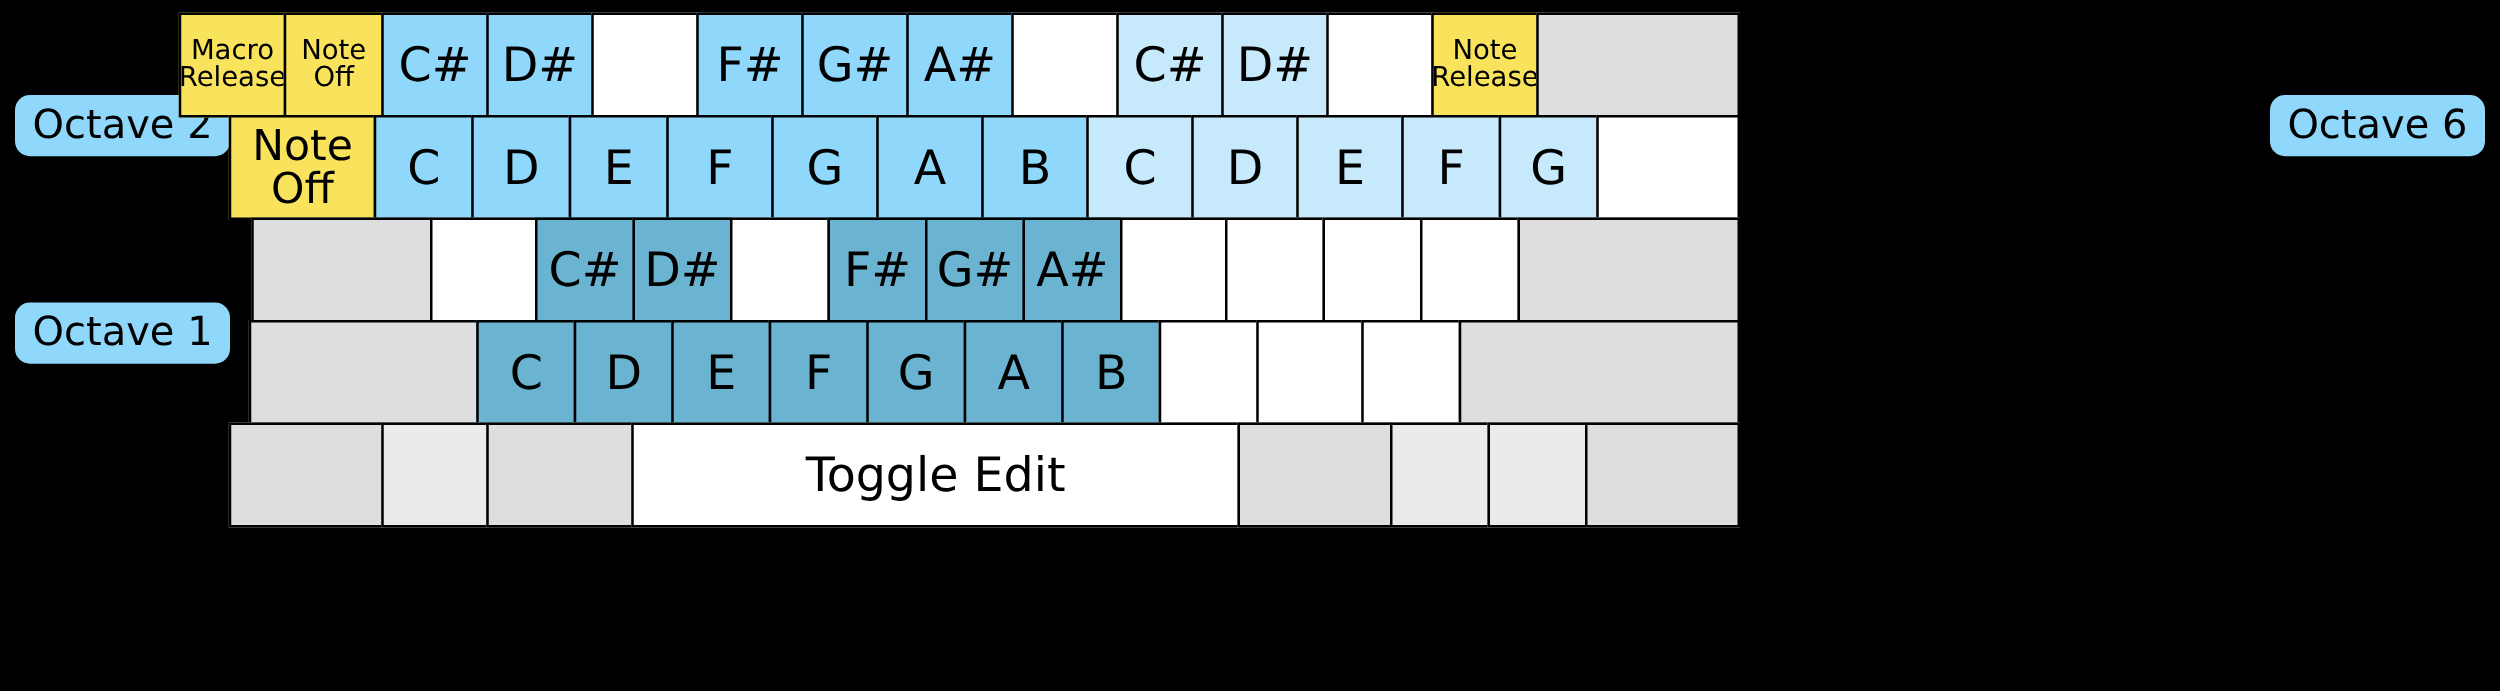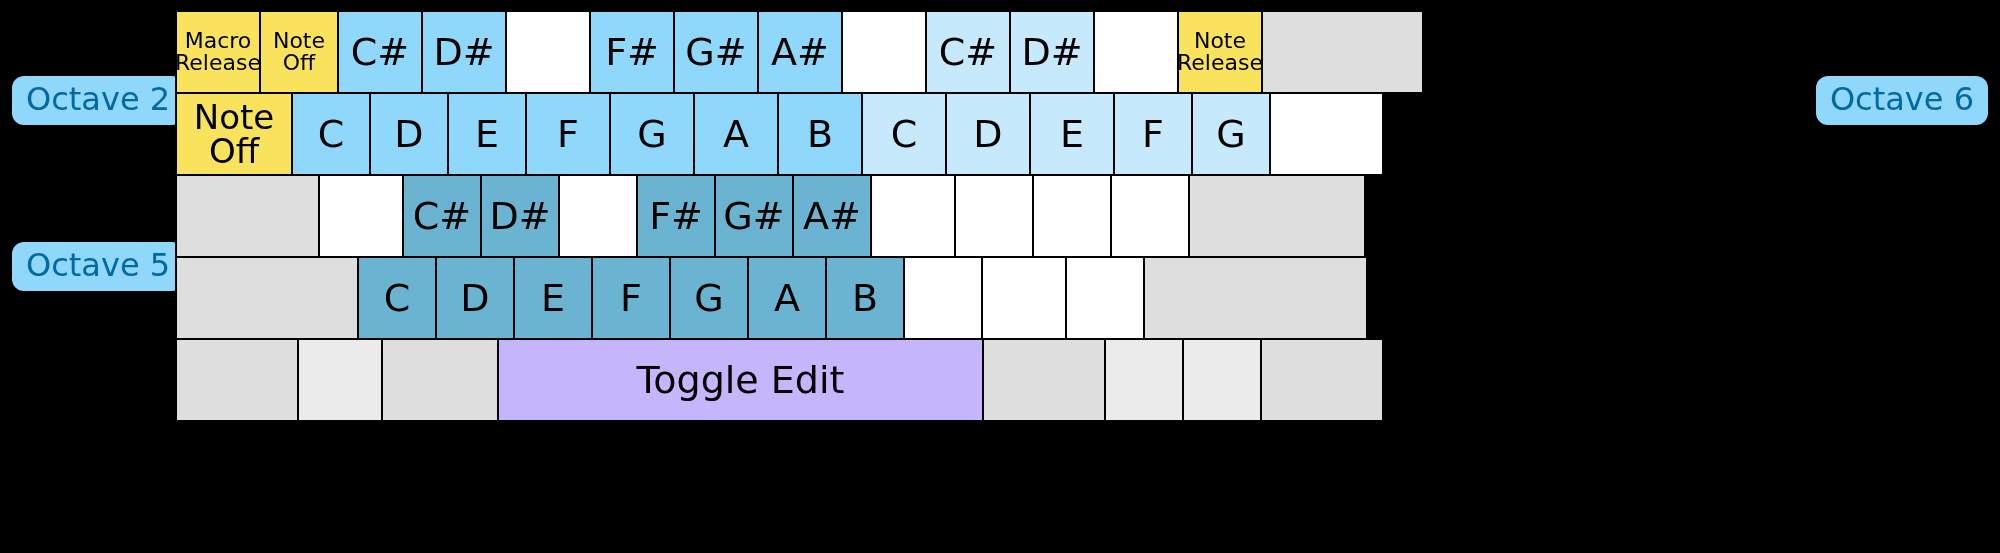--- a/index.html
+++ b/index.html
@@ -3,57 +3,57 @@
 <meta charset="utf-8">
 <style>
   html,body{margin:0;padding:0;background:#000;}
   body{width:2000px;height:553px;overflow:hidden;
        font-family:"DejaVu Sans","Liberation Sans",sans-serif;}
   .stage{position:relative;width:2000px;height:553px;background:#000;}
 
   
   .kbd{position:absolute;left:175px;top:10px;width:1215px;height:410px;
        display:flex;flex-direction:column;}
-  .krow{display:flex;height:82px;}
+  .krow{display:flex;height:82px;justify-content:flex-end;}
 
   .key{box-sizing:border-box;border:2px solid #000;margin-right:-2px;margin-bottom:-2px;
        display:flex;align-items:center;justify-content:center;text-align:center;
        color:#000;line-height:1.0;overflow:hidden;position:relative;}
 
   
   .f-white{background:#ffffff;}
   .f-grey{background:#dedede;}
   .f-grey2{background:#ebebeb;}
   .f-yellow{background:#fae35c;}
   .f-sky{background:#8fd8fb;}
   .f-lightblue{background:#c6e9fb;}
   .f-steel{background:#6bb4d1;}
-  .f-pink{background:#c4b5fd;}
+  .f-pink{background:#ffffff;}
 
   
   .t-big{font-size:38px;}
   .t-sm{font-size:22px;}
   .t-mid{font-size:34px;}
   .t-toggle{font-size:38px;}
   .two-line{white-space:pre-line;}
 
   
-  .badge{position:absolute;background:#8fd8fb;color:#0369a1;border-radius:12px;
+  .badge{position:absolute;background:#8fd8fb;color:#000000;border-radius:12px;
          font-size:32px;padding:4px 14px 7px 14px;white-space:nowrap;}
   #oct2{left:12px;top:76px;}
   #oct1{left:12px;top:242px;}
   #oct3{right:12px;top:76px;}
 </style>
 </head>
 <body>
 
 <div class="stage">
 
   <div class="badge" id="oct2">Octave 2</div>
-  <div class="badge" id="oct1">Octave 5</div>
+  <div class="badge" id="oct1">Octave 1</div>
   <div class="badge" id="oct3">Octave 6</div>
 
   <div class="kbd" id="kbd">
       <div class="krow">
         <div class="key f-yellow t-sm two-line" style="width: 86px; flex: 0 0 86px;">Macro
 Release</div>
         <div class="key f-yellow t-sm two-line" style="width: 80px; flex: 0 0 80px;">Note
 Off</div>
         <div class="key f-sky t-big" style="width: 86px; flex: 0 0 86px;">C#</div>
         <div class="key f-sky t-big" style="width: 86px; flex: 0 0 86px;">D#</div>

